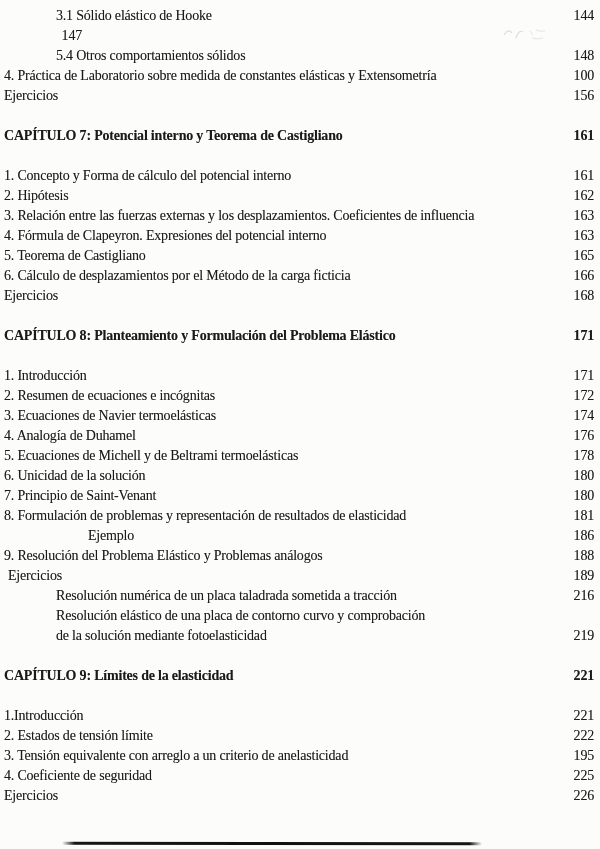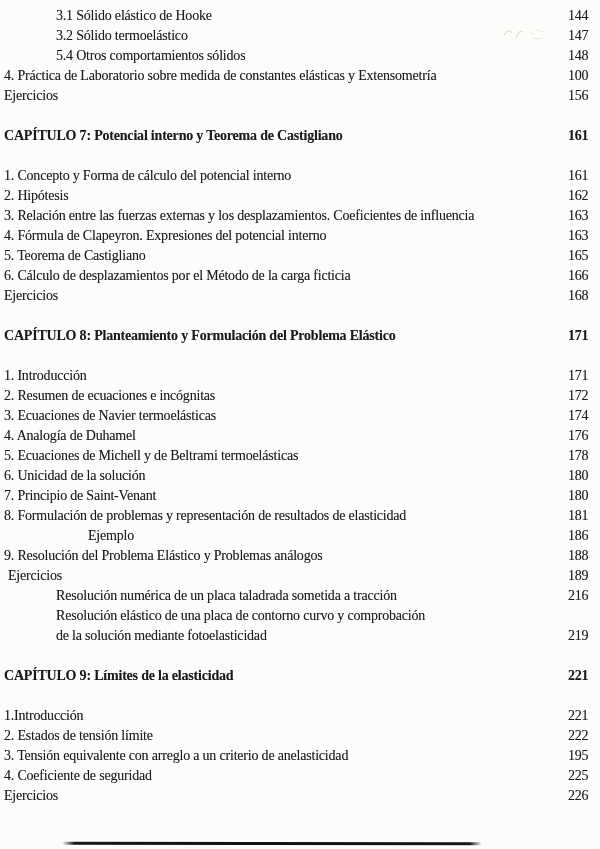--- a/index.html
+++ b/index.html
@@ -28,21 +28,21 @@
   }
   .row .title {
     flex: 1 1 auto;
     white-space: nowrap;
     overflow: hidden;
     padding-right: 6px;
   }
   .row .pagenum {
     flex: 0 0 auto;
     min-width: 26px;
-    text-align: left;
+    text-align: right;
   }
 
   .chapter { font-weight: bold; gap: 28px; }
   .gap { margin-top: 20px; }
 
   .indent-none    { padding-left: 0; }
   .indent-tiny    { padding-left: 4px; }
   .indent-hang    { padding-left: 12px; }
   .indent-sub     { padding-left: 52px; }
   .indent-subsub  { padding-left: 84px; }
@@ -79,21 +79,20 @@
       <path d="M28 6 l3 4 M34 5 q4 2 9 1 M30 13 q5 2 11 0" stroke="#c4bfb2" stroke-width="1" fill="none" opacity="0.7"></path>
     </svg>
   </div>
 
   <div class="toc">
       <div class="row indent-sub">
     <span class="title">3.1 Sólido elástico de Hooke</span>
     <span class="pagenum">144</span>
   </div>
       <div class="row indent-sub">
-    <span class="title">3.2 Sólido termoelástico</span>
     <span class="pagenum">147</span>
   </div>
       <div class="row indent-sub">
     <span class="title">5.4 Otros comportamientos sólidos</span>
     <span class="pagenum">148</span>
   </div>
       <div class="row indent-none">
     <span class="title">4. Práctica de Laboratorio sobre medida de constantes elásticas y Extensometría</span>
     <span class="pagenum">100</span>
   </div>

